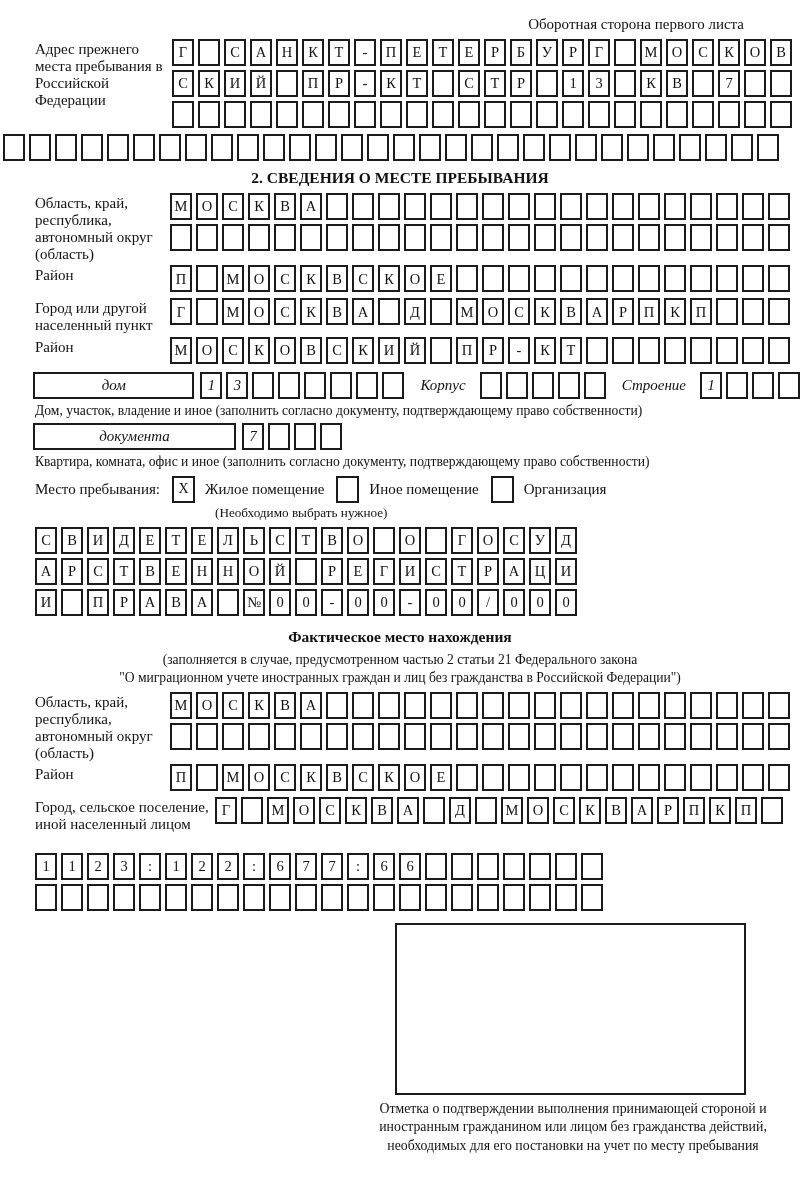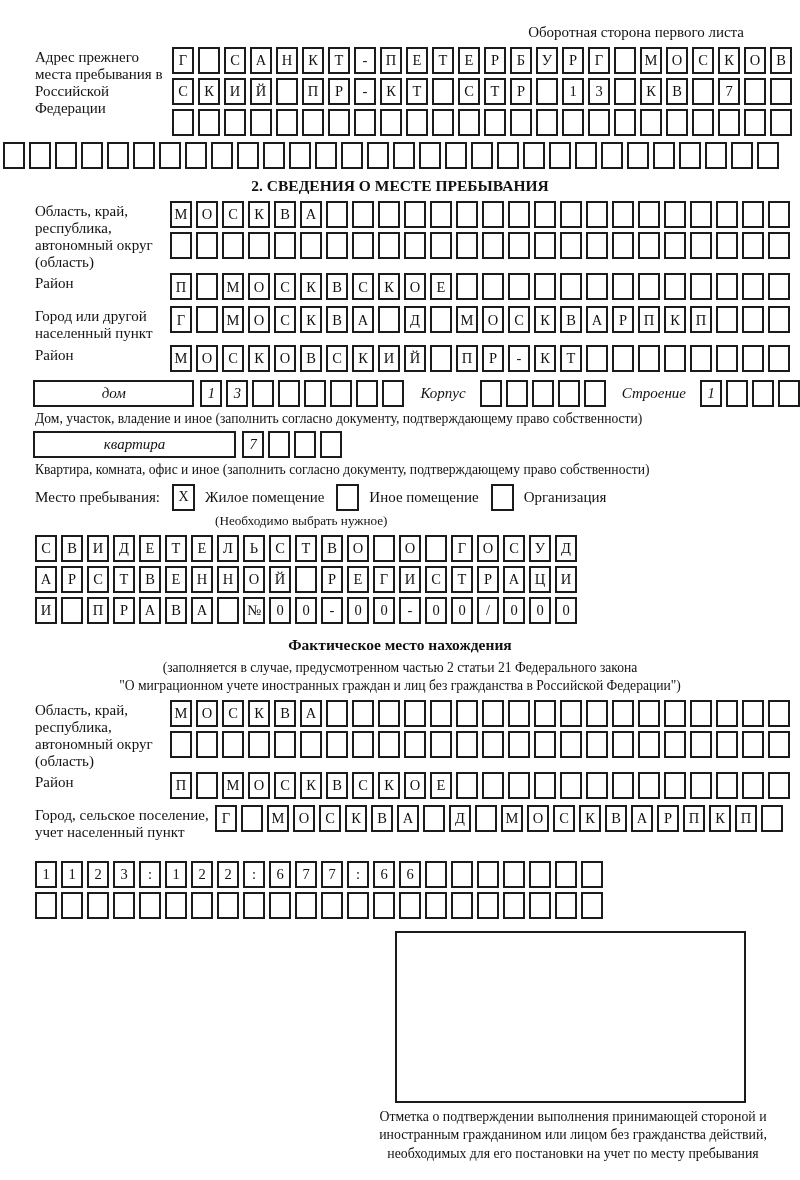--- a/index.html
+++ b/index.html
@@ -1,18 +1,18 @@
 <!DOCTYPE html>
 <html><head>
 <meta charset="utf-8">
 <style>
   html,body{margin:0;padding:0;background:#ffffff;}
   body{width:800px;height:1180px;overflow:hidden;color:#111;
        font-family:"Liberation Serif","DejaVu Serif",serif;}
-  .page{width:800px;padding-top:24px;box-sizing:border-box;}
+  .page{width:800px;padding-top:16px;box-sizing:border-box;}
   .hdr-note{text-align:right;padding-right:56px;font-size:15px;}
   
   .cellrow{display:flex;gap:4px;margin-bottom:4px;}
   .cell{flex:0 0 auto;width:18px;height:23px;border:2px solid #1b1b1b;
         display:flex;align-items:center;justify-content:center;
         font-size:14.5px;line-height:1;background:#fff;}
   
   .field{display:flex;margin:0 0 2px 35px;}
   .flabel{flex:0 0 135px;font-size:15px;line-height:1.14;padding:2px 6px 0 0;box-sizing:border-box;}
   .flabel.w180{flex:0 0 180px;}
@@ -343,21 +343,21 @@
     <div class="cellrow" style="margin-bottom:0;">
         <span class="cell">1</span>
         <span class="cell"></span>
         <span class="cell"></span>
         <span class="cell"></span>
       </div>
   </div>
   <div class="cap-left">Дом, участок, владение и иное (заполнить согласно документу, подтверждающему право собственности)</div>
 
   <div class="wrow">
-    <div class="wbox kv">квартира</div>
+    <div class="wbox kv">документа</div>
     <div class="cellrow" style="margin-bottom:0;">
         <span class="cell">7</span>
         <span class="cell"></span>
         <span class="cell"></span>
         <span class="cell"></span>
       </div>
   </div>
   <div class="cap-left">Квартира, комната, офис и иное (заполнить согласно документу, подтверждающему право собственности)</div>
 
   <div class="stayrow">
@@ -533,21 +533,21 @@
           <span class="cell"></span>
           <span class="cell"></span>
           <span class="cell"></span>
           <span class="cell"></span>
           <span class="cell"></span>
         </div>
     </div>
   </div>
 
   <div class="field">
-    <div class="flabel w180">Город, сельское поселение, учет населенный пункт</div>
+    <div class="flabel w180">Город, сельское поселение, иной населенный лицом</div>
     <div class="rows">
       <div class="cellrow">
           <span class="cell">Г</span>
           <span class="cell"></span>
           <span class="cell">М</span>
           <span class="cell">О</span>
           <span class="cell">С</span>
           <span class="cell">К</span>
           <span class="cell">В</span>
           <span class="cell">А</span>

